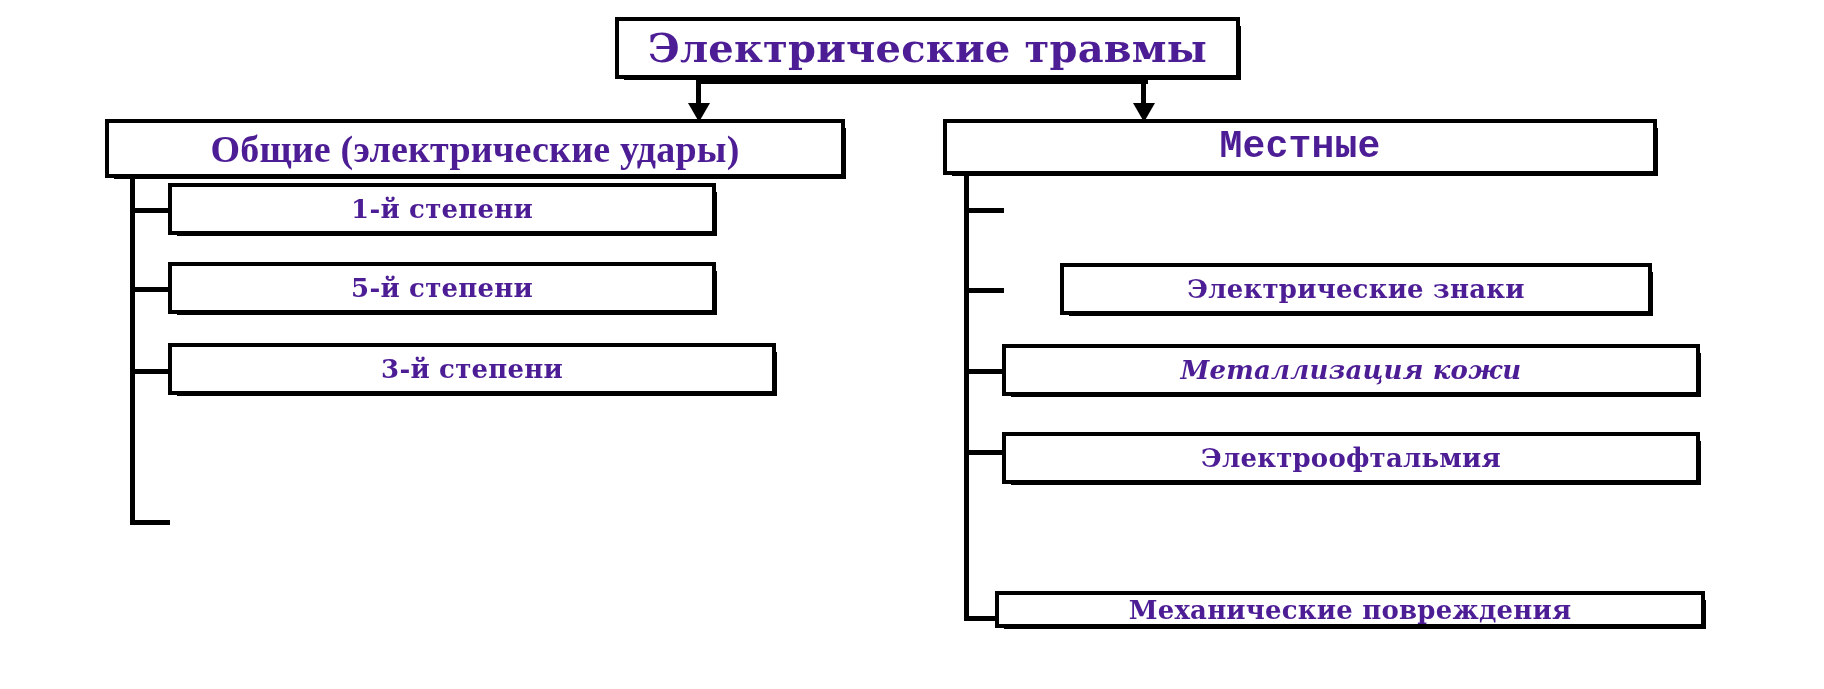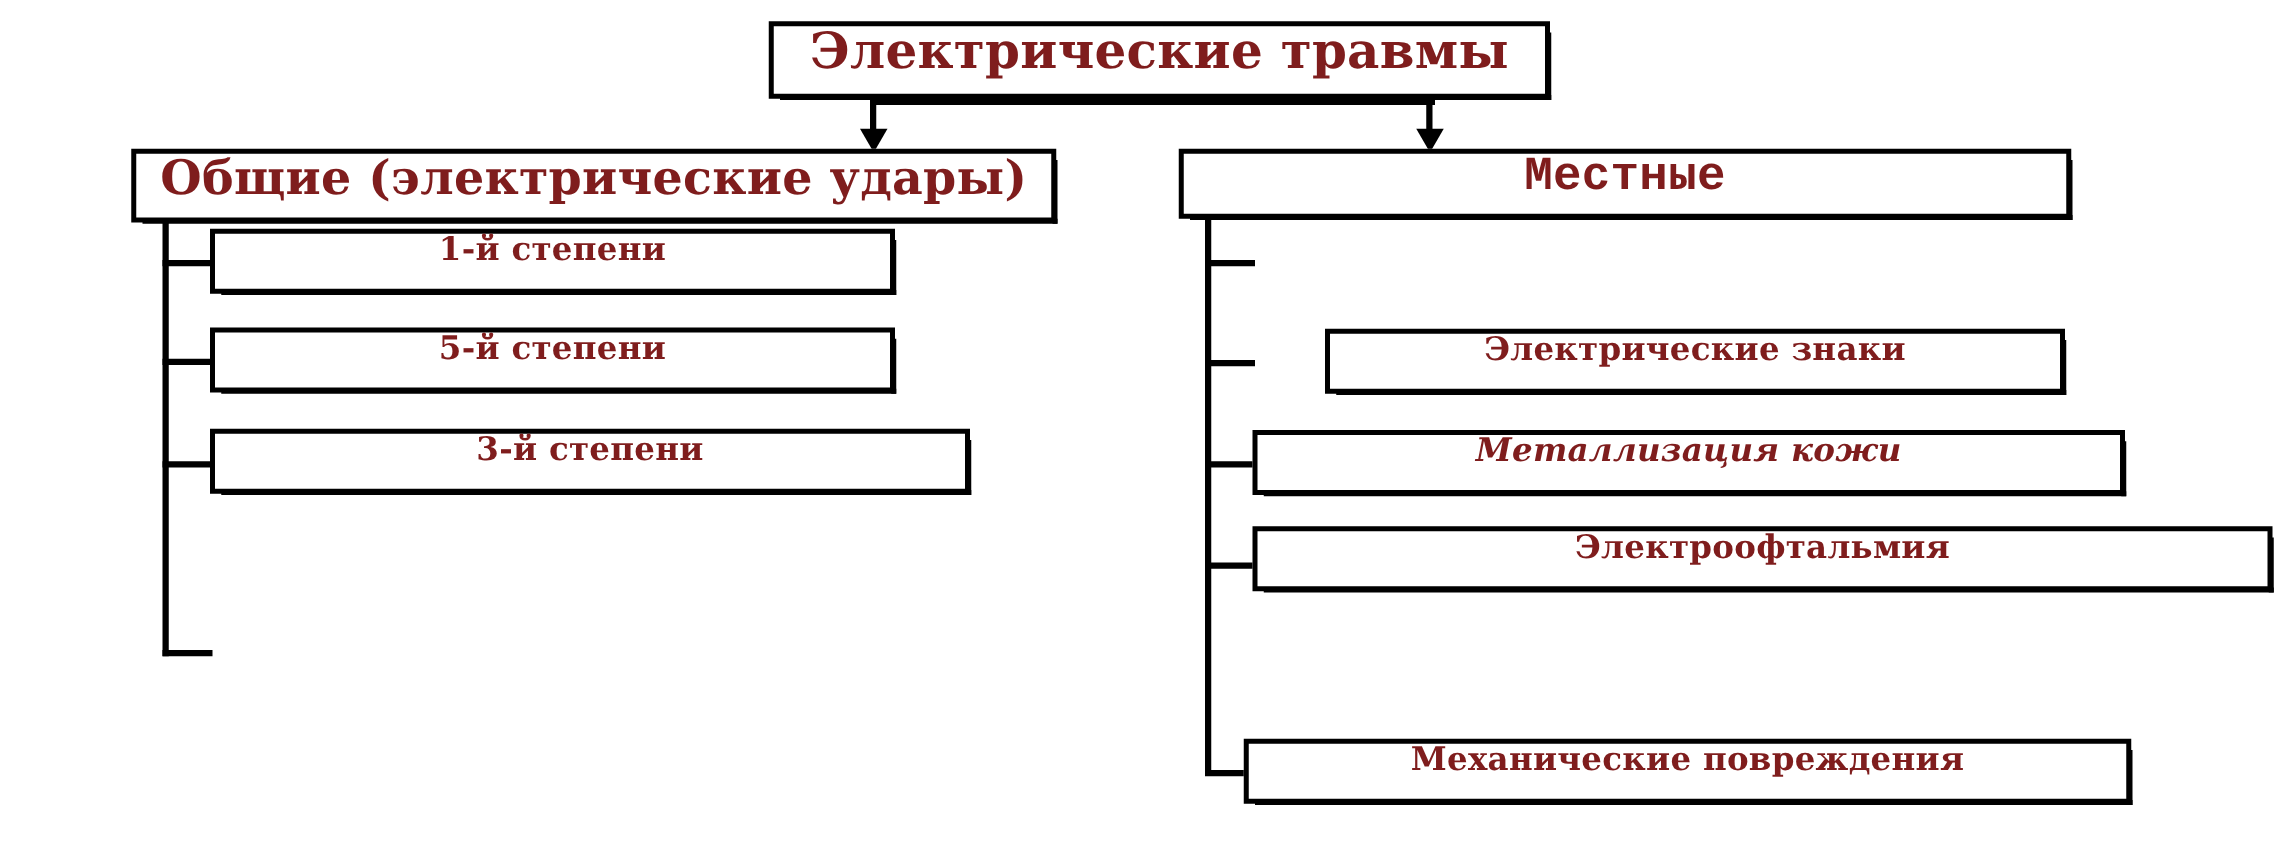--- a/index.html
+++ b/index.html
@@ -20,23 +20,23 @@
     overflow: hidden;
   }
 
   
   .node {
     position: absolute;
     box-sizing: border-box;
     background: #ffffff;
     border: 4px solid #000000;
     display: flex;
-    align-items: flex-start;
+    align-items: center;
     justify-content: center;
-    color: #7f1d1d;
+    color: #4c1d95;
     font-weight: bold;
     letter-spacing: 0.2px;
     white-space: nowrap;
     z-index: 3;
   }
   
   .node::after {
     content: "";
     position: absolute;
     left: 5px;
@@ -92,21 +92,21 @@
     <span class="node-label">Электрические травмы</span>
   </div>
 
   <div class="hline" style="left:698px; top:79px; width:450px;"></div>
   <div class="vline" style="left:696px; top:79px; height:29px;"></div>
   <div class="arrow-head" style="left:688px; top:103px;"></div>
 
   <div class="vline" style="left:1141px; top:79px; height:29px;"></div>
   <div class="arrow-head" style="left:1133px; top:103px;"></div>
 
-  <div class="node fs-head" style="left:105px; top:119px; width:740px; height:59px;">
+  <div class="node fs-head" style="left:105px; top:119px; width:740px; height:59px;font-family:Liberation Serif, serif;">
     <span class="node-label">Общие (электрические удары)</span>
   </div>
 
   <div class="vline" style="left:130px; top:175px; height:350px;"></div>
 
   <div class="hline" style="left:130px; top:208px; width:40px;"></div>
   <div class="hline" style="left:130px; top:287px; width:40px;"></div>
   <div class="hline" style="left:130px; top:369px; width:40px;"></div>
   <div class="hline" style="left:130px; top:520px; width:40px;"></div>
 
@@ -137,21 +137,21 @@
 
 
   <div class="node fs-item" style="left:1060px; top:263px; width:592px; height:52px;">
     <span class="node-label">Электрические знаки</span>
   </div>
 
   <div class="node fs-item" style="left:1002px; top:344px; width:698px; height:52px;font-style:italic;">
     <span class="node-label">Металлизация кожи</span>
   </div>
 
-  <div class="node fs-item" style="left:1002px; top:421px; width:816px; height:52px;">
+  <div class="node fs-item" style="left:1002px; top:432px; width:698px; height:52px;">
     <span class="node-label">Электроофтальмия</span>
   </div>
 
-  <div class="node fs-item" style="left:995px; top:591px; width:710px; height:52px;">
+  <div class="node fs-item" style="left:995px; top:591px; width:710px; height:37px;">
     <span class="node-label">Механические повреждения</span>
   </div>
 
 </div>
 
 </body></html>

